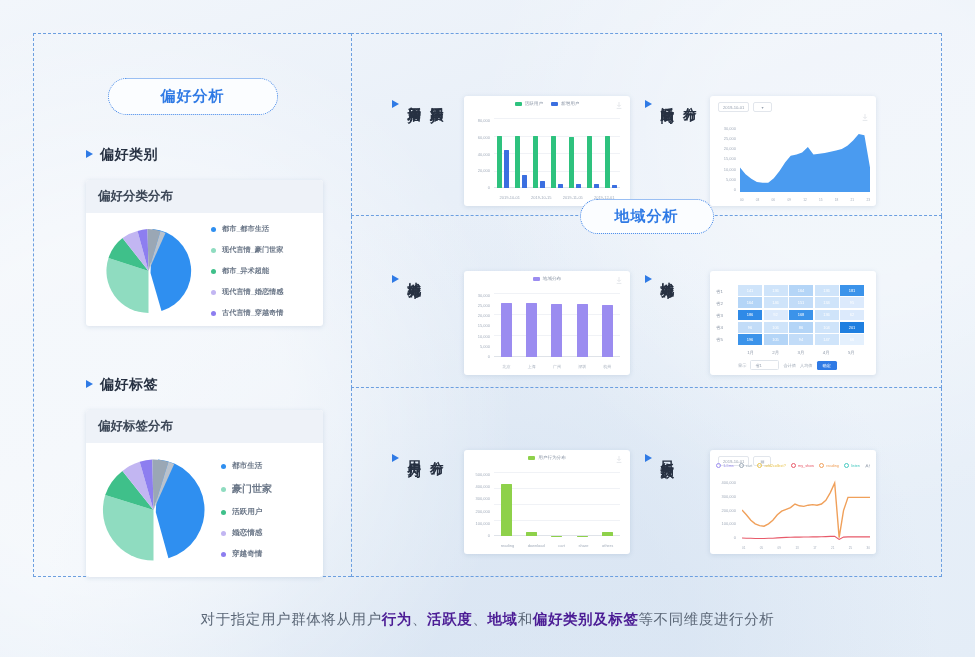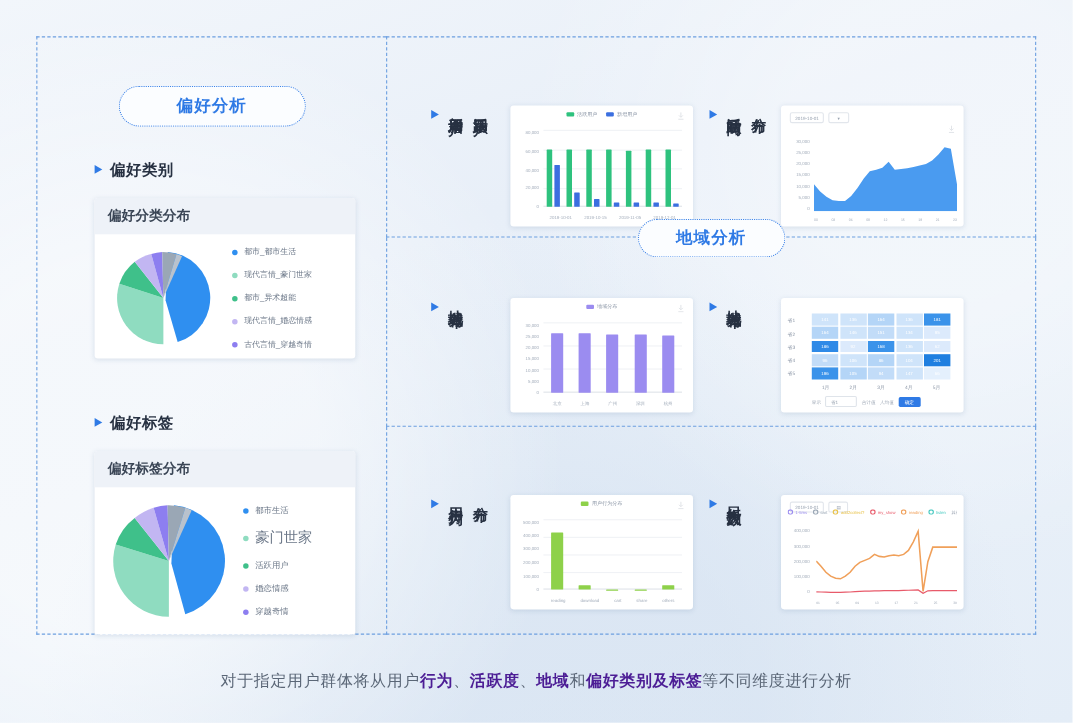--- a/index.html
+++ b/index.html
@@ -36,21 +36,21 @@
   .blabel{font-size:14px;font-weight:700;color:#273142;letter-spacing:.5px;}
   .vlabel{font-size:13.5px;font-weight:700;color:#273142;line-height:1.16;writing-mode:vertical-rl;text-orientation:upright;letter-spacing:1px;}
 
   .card{background:#fff;border-radius:3px;box-shadow:0 1px 5px rgba(90,120,160,.18);overflow:hidden;}
   .card-hd{background:#eef2f8;padding:8px 12px;font-size:12.5px;color:#3b4656;font-weight:600;}
   .card-bd{padding:8px 10px;}
 
   .pie-wrap{display:flex;align-items:center;gap:6px;}
   .legend{display:flex;flex-direction:column;gap:11px;padding-left:4px;}
   .lg{display:flex;align-items:center;gap:6px;font-size:7.2px;color:#7b8characters;}
-  .lg{color:#6b7788;}
+  .lg{color:#6b7788;font-weight:bold;}
   .dot{width:5px;height:5px;border-radius:50%;flex:none;}
 
   .mini{position:relative;background:#fff;}
   .mini-legend{position:absolute;top:5px;left:0;right:0;display:flex;justify-content:center;gap:8px;}
   .mlg{display:flex;align-items:center;gap:3px;font-size:4.6px;color:#8a95a5;}
   .msw{width:7px;height:4px;border-radius:1px;}
   .dl-ico{position:absolute;top:6px;right:8px;width:6px;height:7px;opacity:.45;}
   .axis-y{position:absolute;left:4px;top:22px;bottom:16px;display:flex;flex-direction:column;justify-content:space-between;}
   .ty{font-size:4px;color:#a3adbb;text-align:right;width:22px;}
   .plot{position:absolute;left:30px;right:10px;top:22px;bottom:18px;}
@@ -156,21 +156,21 @@
               <path d="M -12,-42 A 44,44 0 0 1 -1,-44 L 0,0 Z" fill="#8d7ef0"></path>
               <path d="M -1,-44 A 44,44 0 0 1 13,-42 L 0,0 Z" fill="#9aa7b5"></path>
               <path d="M 13,-42 A 44,44 0 0 1 18,-40 L 0,0 Z" fill="#b9c2cd"></path>
             </g>
           </svg>
           <div class="legend" style="">
             <div class="lg" style="font-size:7.6px">
                 <span class="dot" style="background:#2f8ff0"></span>
                 <span>都市生活</span>
               </div>
-            <div class="lg" style="font-size:13px">
+            <div class="lg" style="font-size:10px">
                 <span class="dot" style="background:#8fdcc0"></span>
                 <span>豪门世家</span>
               </div>
             <div class="lg" style="font-size:7.6px">
                 <span class="dot" style="background:#3fc08a"></span>
                 <span>活跃用户</span>
               </div>
             <div class="lg" style="font-size:7.6px">
                 <span class="dot" style="background:#c2b6f2"></span>
                 <span>婚恋情感</span>

